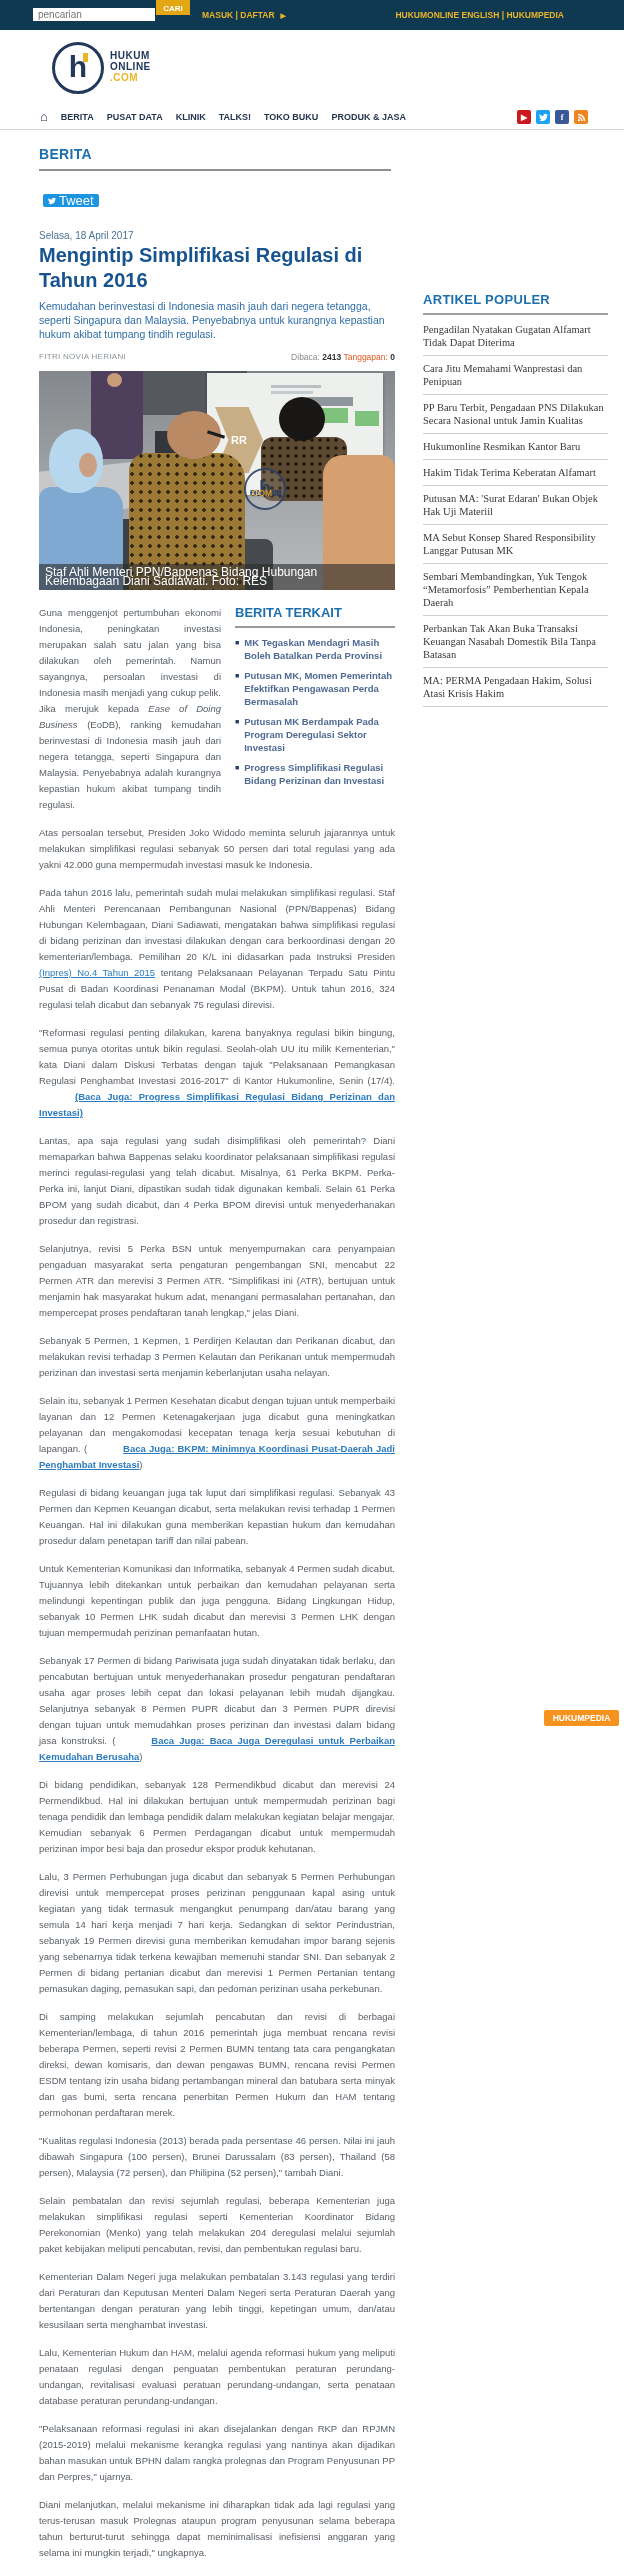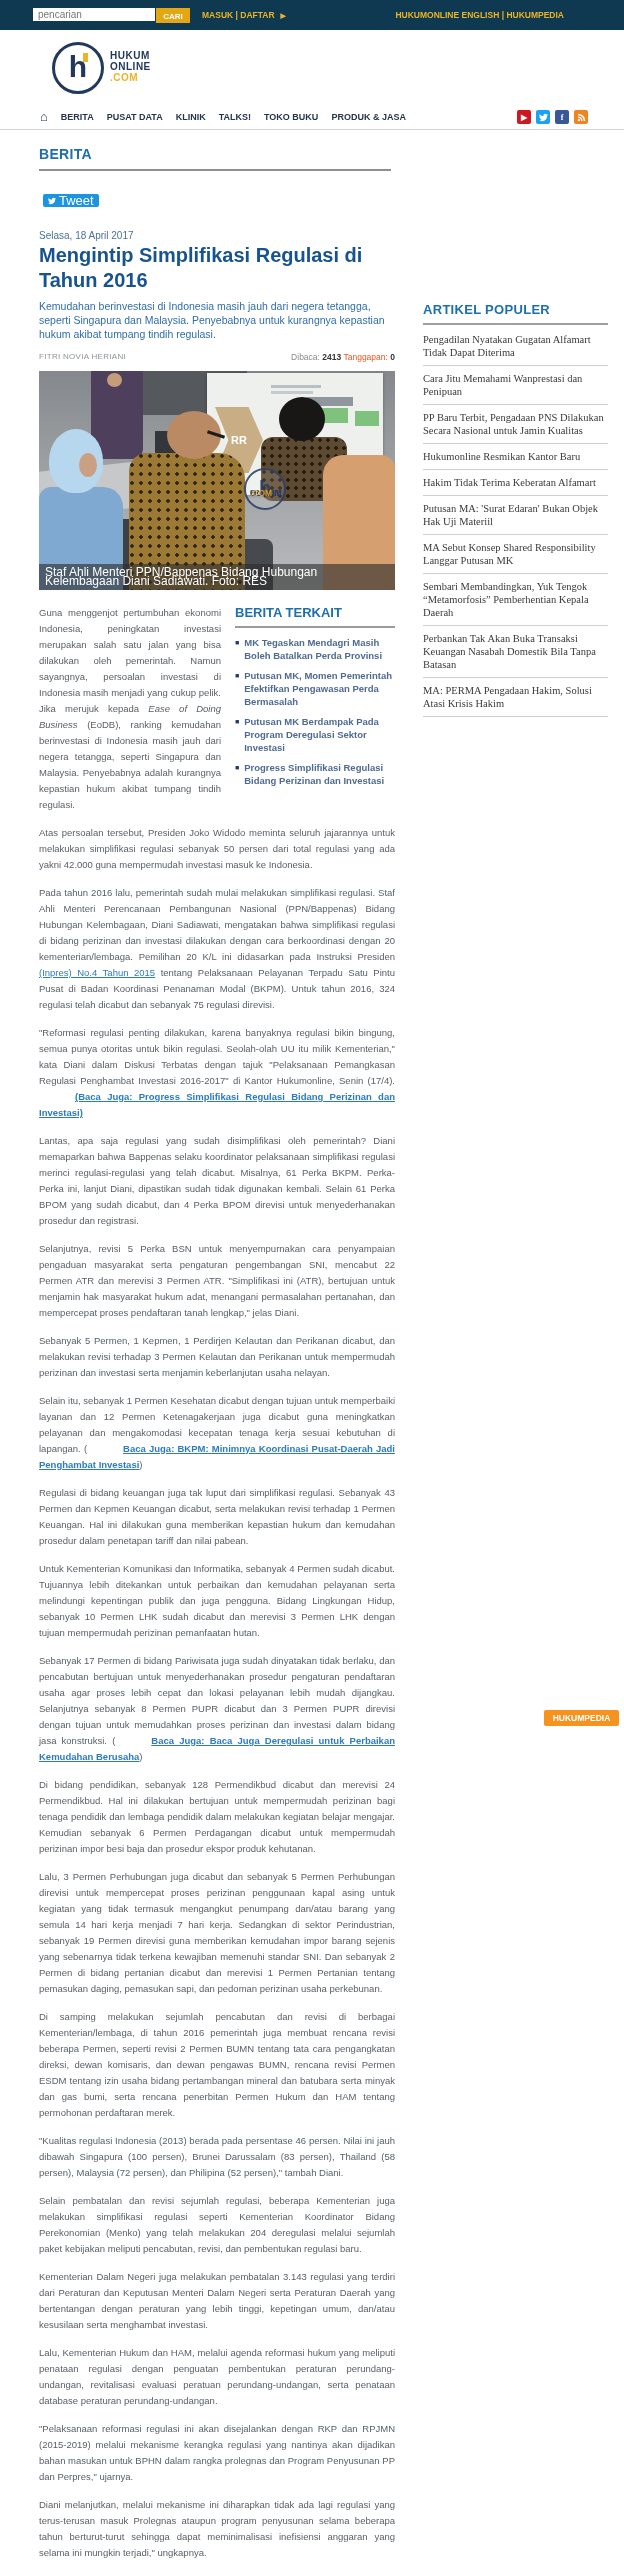--- a/index.html
+++ b/index.html
@@ -3,21 +3,21 @@
 <meta charset="utf-8">
 <style>
   html,body{margin:0;padding:0;background:#fff;}
   .page{position:relative;width:624px;height:2576px;background:#fff;overflow:hidden;
         font-family:"Liberation Sans",sans-serif;}
 
   
   .topbar{position:absolute;left:0;top:0;width:624px;height:30px;background:#0e3950;}
   .search{position:absolute;left:33px;top:8px;width:112px;height:13px;border:none;
           font-size:10px;padding:0 5px;color:#666;background:#fff;}
-  .cari{position:absolute;left:156px;top:8px;width:34px;height:15px;background:#e2a713;
+  .cari{position:absolute;left:156px;top:0;width:34px;height:15px;background:#e2a713;
         color:#fff;font-size:8px;font-weight:bold;border:none;text-align:center;line-height:15px;}
   .login{position:absolute;left:202px;top:10px;color:#eab427;font-size:8.5px;font-weight:bold;cursor:pointer;}
   .login .arr{font-size:7px;margin-left:6px;}
   .toplinks{position:absolute;right:60px;top:10px;color:#eab427;font-size:8.5px;font-weight:bold;cursor:pointer;}
 
   
   .header{position:absolute;left:0;top:30px;width:624px;height:99px;background:#fff;border-bottom:1px solid #d4d4d4;}
   .logo-circle{position:absolute;left:52px;top:12px;width:46px;height:46px;border:3px solid #22395c;
                border-radius:50%;text-align:center;font-weight:bold;font-size:30px;color:#22395c;line-height:44px;}
   .logo-dot{position:absolute;left:60%;top:8px;width:5px;height:9px;background:#eab427;}
@@ -100,21 +100,21 @@
 
   .related{float:right;width:160px;margin:0 0 10px 14px;text-align:left;}
   .related-title{font-size:13px;font-weight:bold;color:#1d6fad;border-bottom:2px solid #9a9a9a;
                  padding-bottom:5px;margin-bottom:8px;}
   .related ul{list-style:none;margin:0;padding:0;}
   .related li{display:flex;gap:5px;margin-bottom:7px;font-size:9.5px;line-height:13px;
               font-weight:bold;color:#4f6a92;cursor:pointer;}
   .rel-bullet{color:#223a66;font-size:7px;line-height:13px;}
 
   
-  .sidebar{position:absolute;left:423px;top:302px;width:185px;}
+  .sidebar{position:absolute;left:423px;top:292px;width:185px;}
   .sb-title{font-size:13px;font-weight:bold;color:#1d6fad;letter-spacing:0.3px;}
   .sb-hr{width:185px;height:2px;background:#a0a0a0;margin-top:6px;}
   .sidebar ul{list-style:none;margin:2px 0 0 0;padding:0;}
   .sidebar li{font-family:"Liberation Serif",serif;font-size:10.5px;line-height:13px;color:#3a3a3a;
               padding:6px 0;border-bottom:1px solid #cfcfcf;cursor:pointer;}
 
   .hk-badge{position:absolute;left:544px;top:1710px;width:75px;height:16px;background:#f6921e;
             color:#fff;font-size:8.5px;font-weight:bold;text-align:center;line-height:16px;
             border-radius:2px;cursor:pointer;}
 </style>

